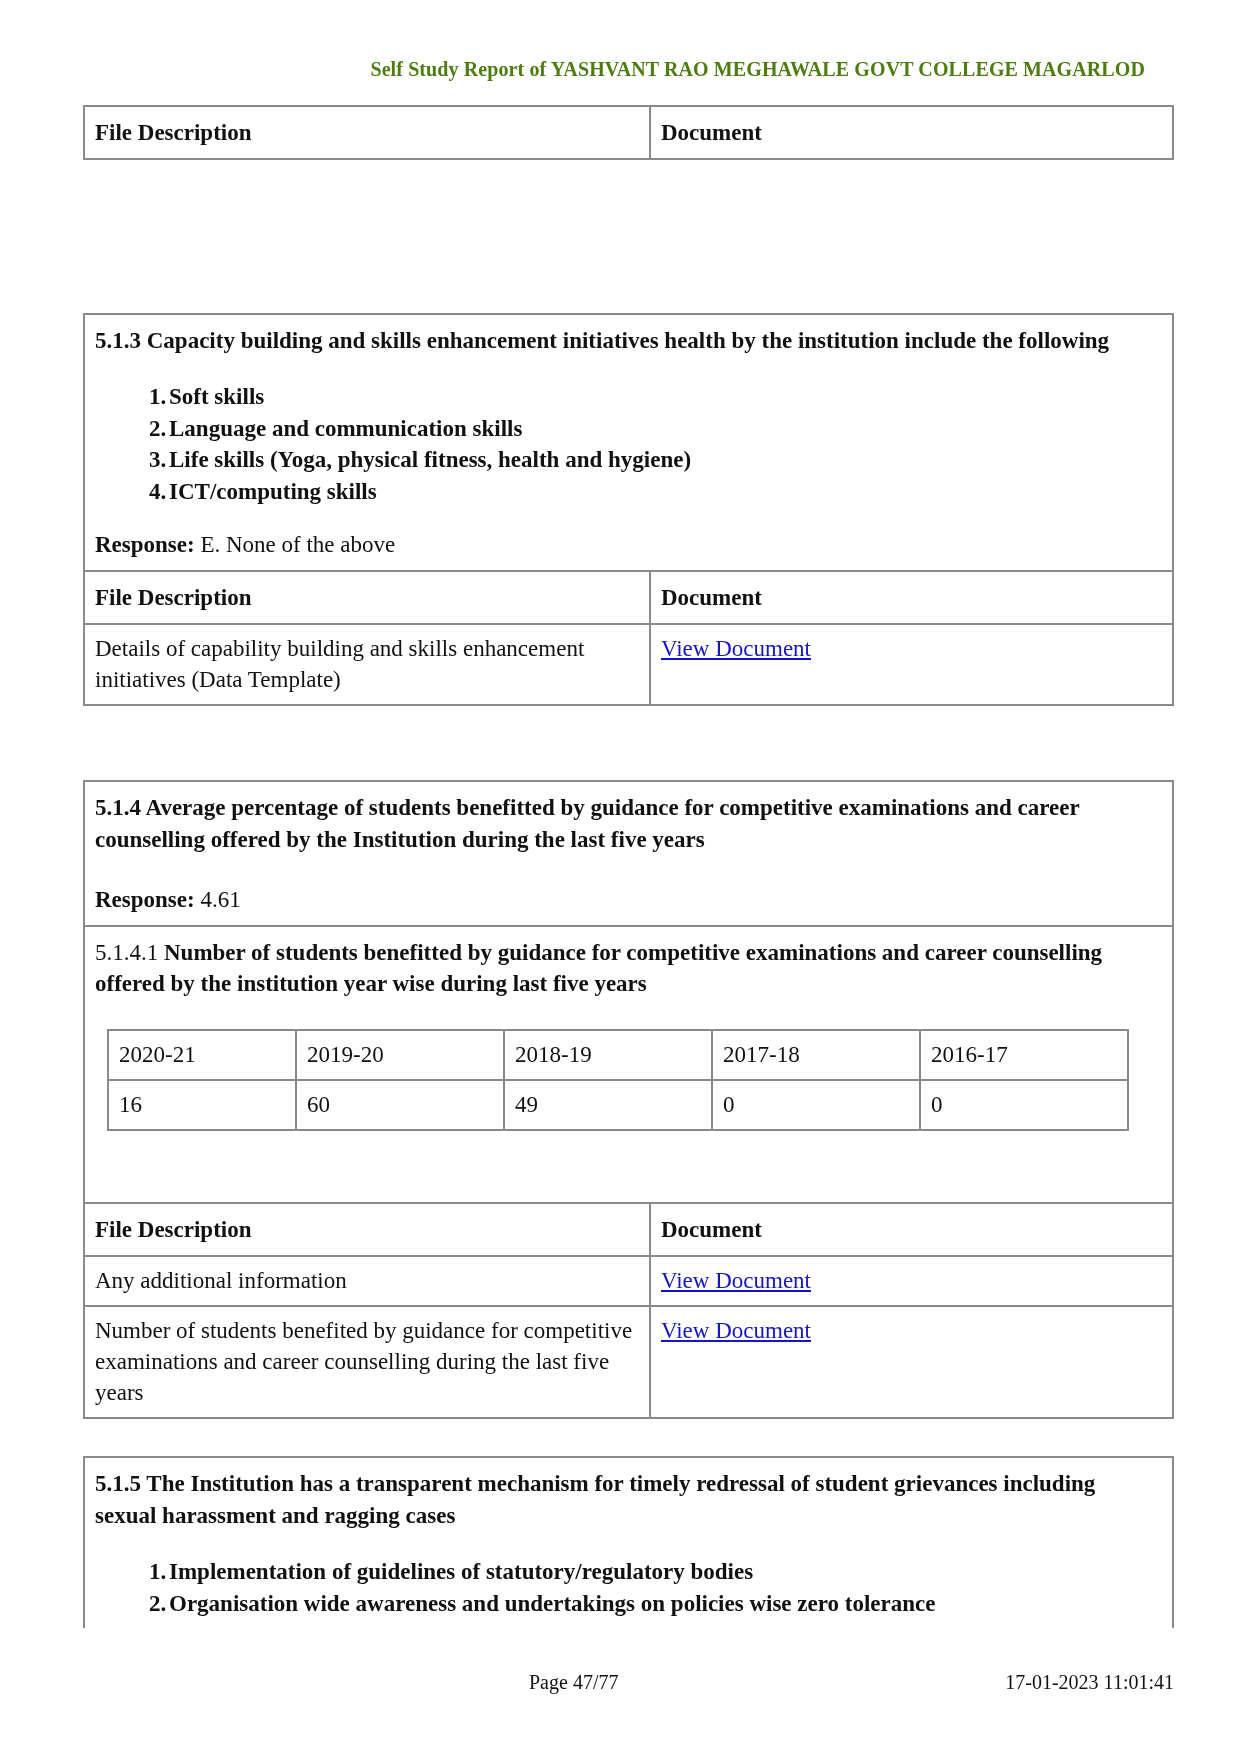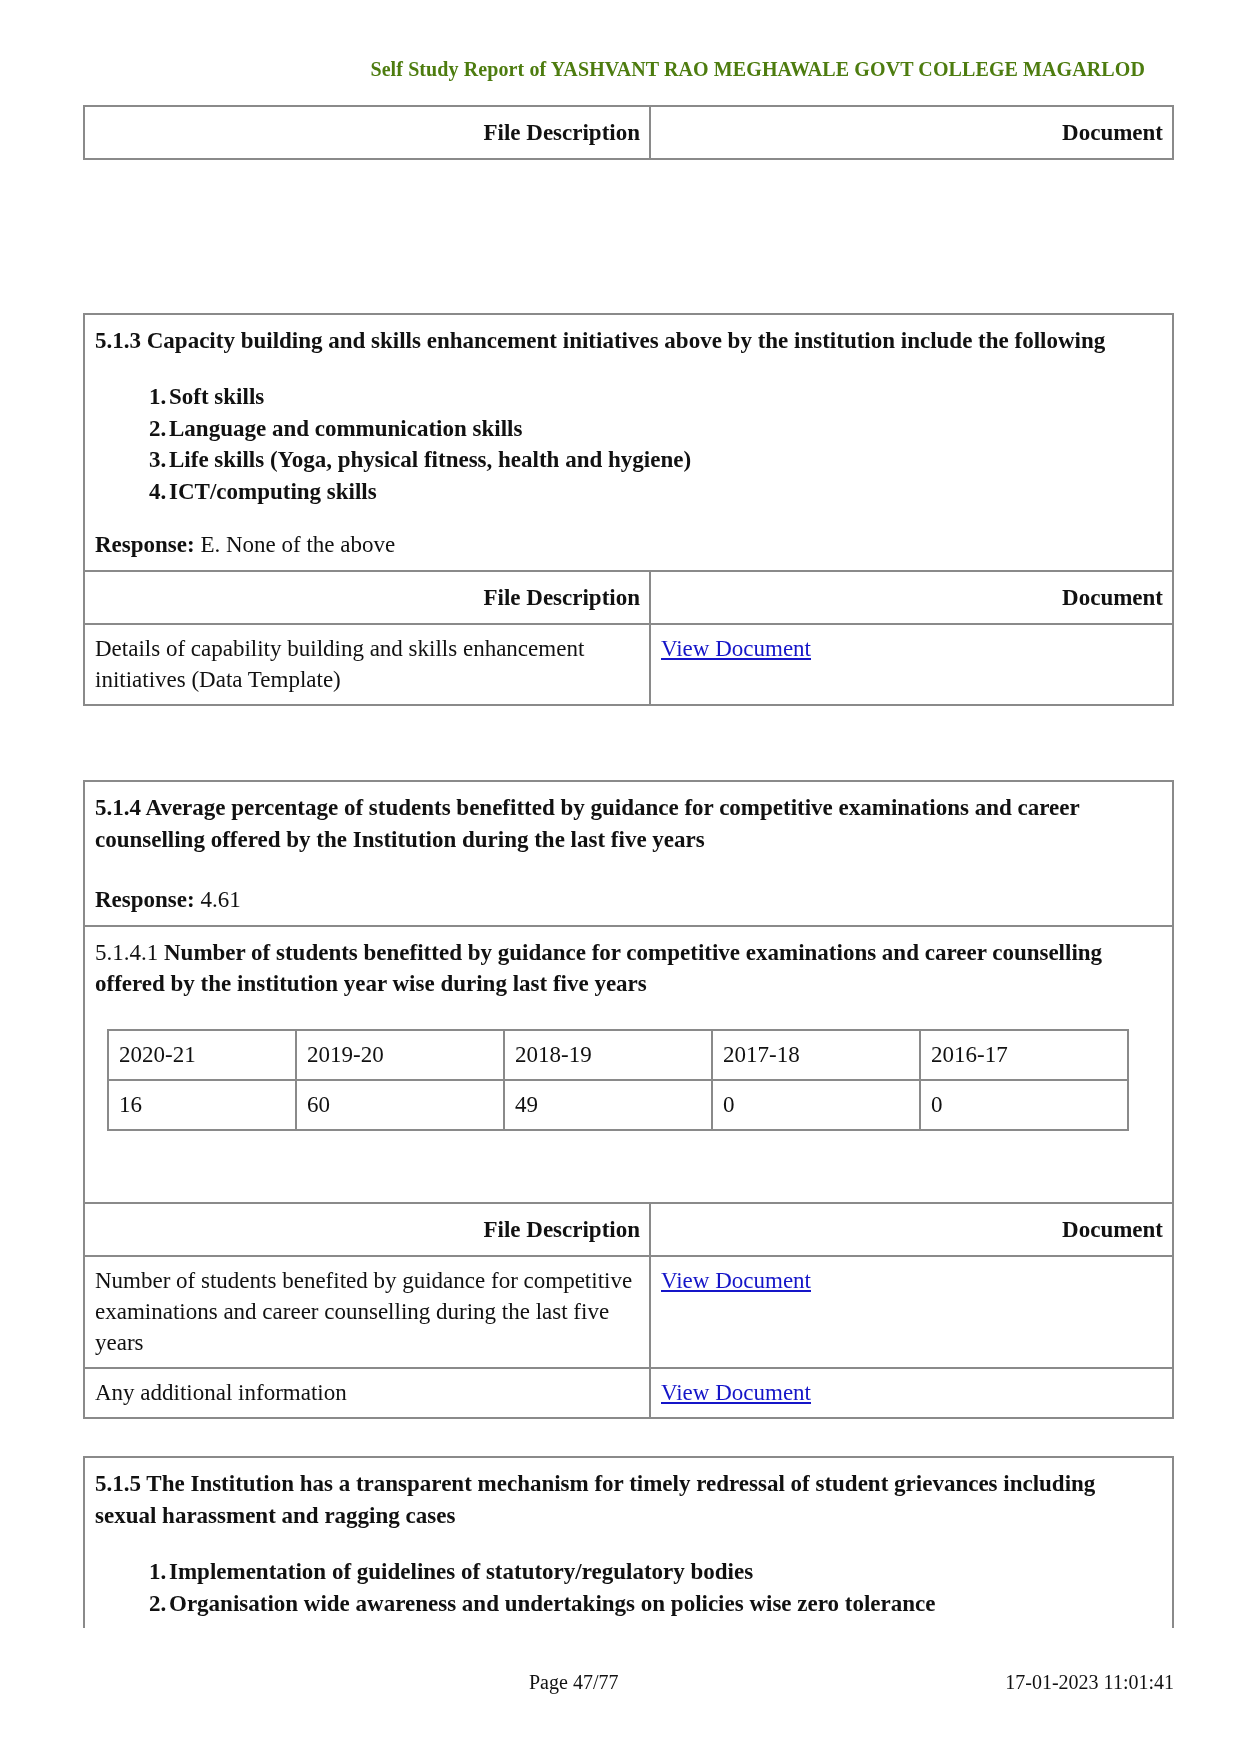--- a/index.html
+++ b/index.html
@@ -16,21 +16,21 @@
   .box {
     position: absolute; left: 83px; width: 1091px;
     border: 2px solid #8a8a8a; box-sizing: border-box;
   }
   .ftable { width: 100%; border-collapse: collapse; font-size: 23px; }
   .ftable td {
     border: 2px solid #8a8a8a; vertical-align: top; padding: 8px 9px 9px 10px;
     line-height: 31px;
   }
   .ftable td.c1 { width: 545px; }
-  .ftable tr.head td { font-weight: bold; padding-top: 10px; padding-bottom: 10px; text-align: right; }
+  .ftable tr.head td { font-weight: bold; padding-top: 10px; padding-bottom: 10px; }
   .box > .ftable { margin: -2px; width: calc(100% + 4px); }
   a.doclink { color: #1a0dab; color: #1515c8; text-decoration: underline; }
   .section { padding: 10px 10px 9px 10px; font-size: 23px; line-height: 32px; }
   .q-title { font-weight: bold; }
   .q-list { margin: 24px 0 22px 0; padding-left: 0; list-style: none; font-weight: bold; }
   .q-list li { padding-left: 54px; line-height: 31.5px; }
   .q-list li .num { display: inline-block; min-width: 20px; }
   .response { }
   .response b { font-weight: bold; }
   .sub {
@@ -67,21 +67,21 @@
         <tr class="head">
       <td class="c1">File Description</td>
       <td>Document</td>
     </tr>
   </tbody>
     </table>
 </div>
 
 <div class="box" style="top:313px;">
   <div class="section">
-    <div class="q-title">5.1.3 Capacity building and skills enhancement initiatives  above by the institution include the following</div>
+    <div class="q-title">5.1.3 Capacity building and skills enhancement initiatives  health by the institution include the following</div>
     <ul class="q-list">
       <li><span class="num">1.</span><span>Soft skills</span></li>
       <li><span class="num">2.</span><span>Language and communication skills</span></li>
       <li><span class="num">3.</span><span>Life skills (Yoga, physical fitness, health and hygiene)</span></li>
       <li><span class="num">4.</span><span>ICT/computing  skills</span></li>
     </ul>
     <div class="response"><b>Response:</b> <span>E. None of the above</span></div>
   </div>
   <table class="ftable" style="margin:0 -2px -2px -2px; width:calc(100% + 4px);">
     <tbody>
@@ -124,25 +124,25 @@
       </table>
     <div style="height:71px;"></div>
   </div>
   <table class="ftable" style="margin:0 -2px -2px -2px; width:calc(100% + 4px);">
     <tbody>
         <tr class="head">
       <td class="c1">File Description</td>
       <td>Document</td>
     </tr>
     <tr>
-      <td class="c1">Number of students benefited by guidance for competitive examinations and career counselling during the last five years</td>
+      <td class="c1">Any additional information</td>
       <td><a class="doclink" href="#">View Document</a></td>
     </tr>
     <tr>
-      <td class="c1">Any additional information</td>
+      <td class="c1">Number of students benefited by guidance for competitive examinations and career counselling during the last five years</td>
       <td><a class="doclink" href="#">View Document</a></td>
     </tr>
   </tbody>
     </table>
 </div>
 
 <div class="box" style="top:1456px; height:172px; border-bottom:none; overflow:hidden;">
   <div class="section">
     <div class="q-title">5.1.5 The Institution has a transparent mechanism for timely redressal of student grievances including sexual harassment and ragging cases</div>
     <ul class="q-list">

